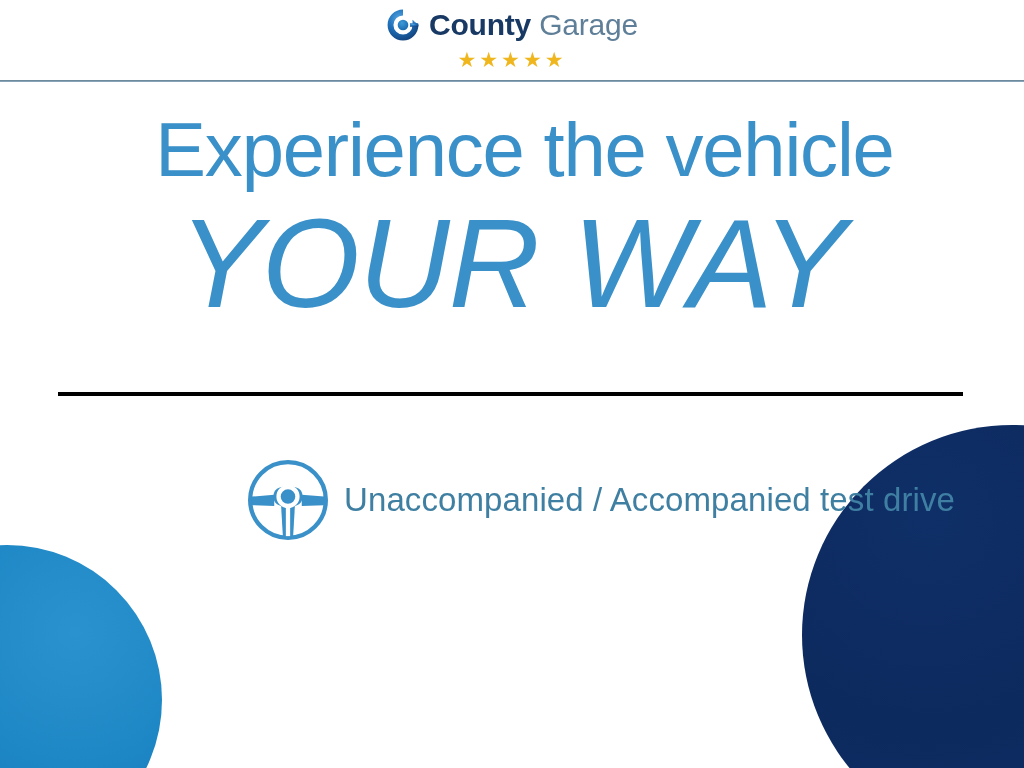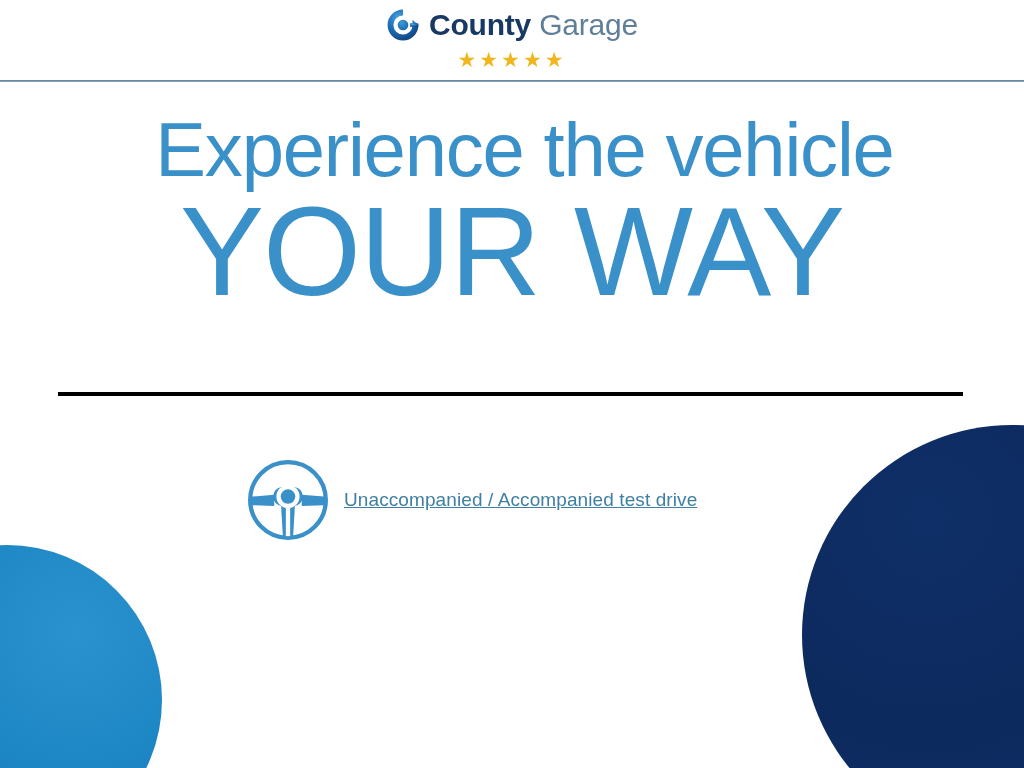--- a/index.html
+++ b/index.html
@@ -114,22 +114,23 @@
     line-height: 1.0;
     letter-spacing: -1.2px;
     white-space: nowrap;
     padding-left: 25px;
   }
   #headline-line2 {
     font-size: 126px;
     font-weight: normal;
     line-height: 1.02;
     letter-spacing: -1px;
-    margin-top: 0;
-    white-space: nowrap;
+    margin-top: 12px;
+    white-space: nowrap;
+    font-style: italic;
   }
 
   #section-rule {
     position: absolute;
     left: 58px;
     top: 392px;
     width: 905px;
     height: 4px;
     background: #000000;
   }
@@ -147,25 +148,24 @@
     height: 112px;
   }
   .feature-icon {
     flex: 0 0 auto;
     width: 112px;
     display: flex;
     align-items: center;
     justify-content: center;
   }
   .feature-label {
-    font-size: 19px;
+    font-size: 33px;
     color: #3f7fa2;
     letter-spacing: 0.1px;
     white-space: nowrap;
-    text-decoration: underline;
   }
   #feature-row-video .feature-icon {
     width: 154px;
     justify-content: flex-start;
     padding-left: 42px;
   }
 </style>
 </head>
 <body>
 

